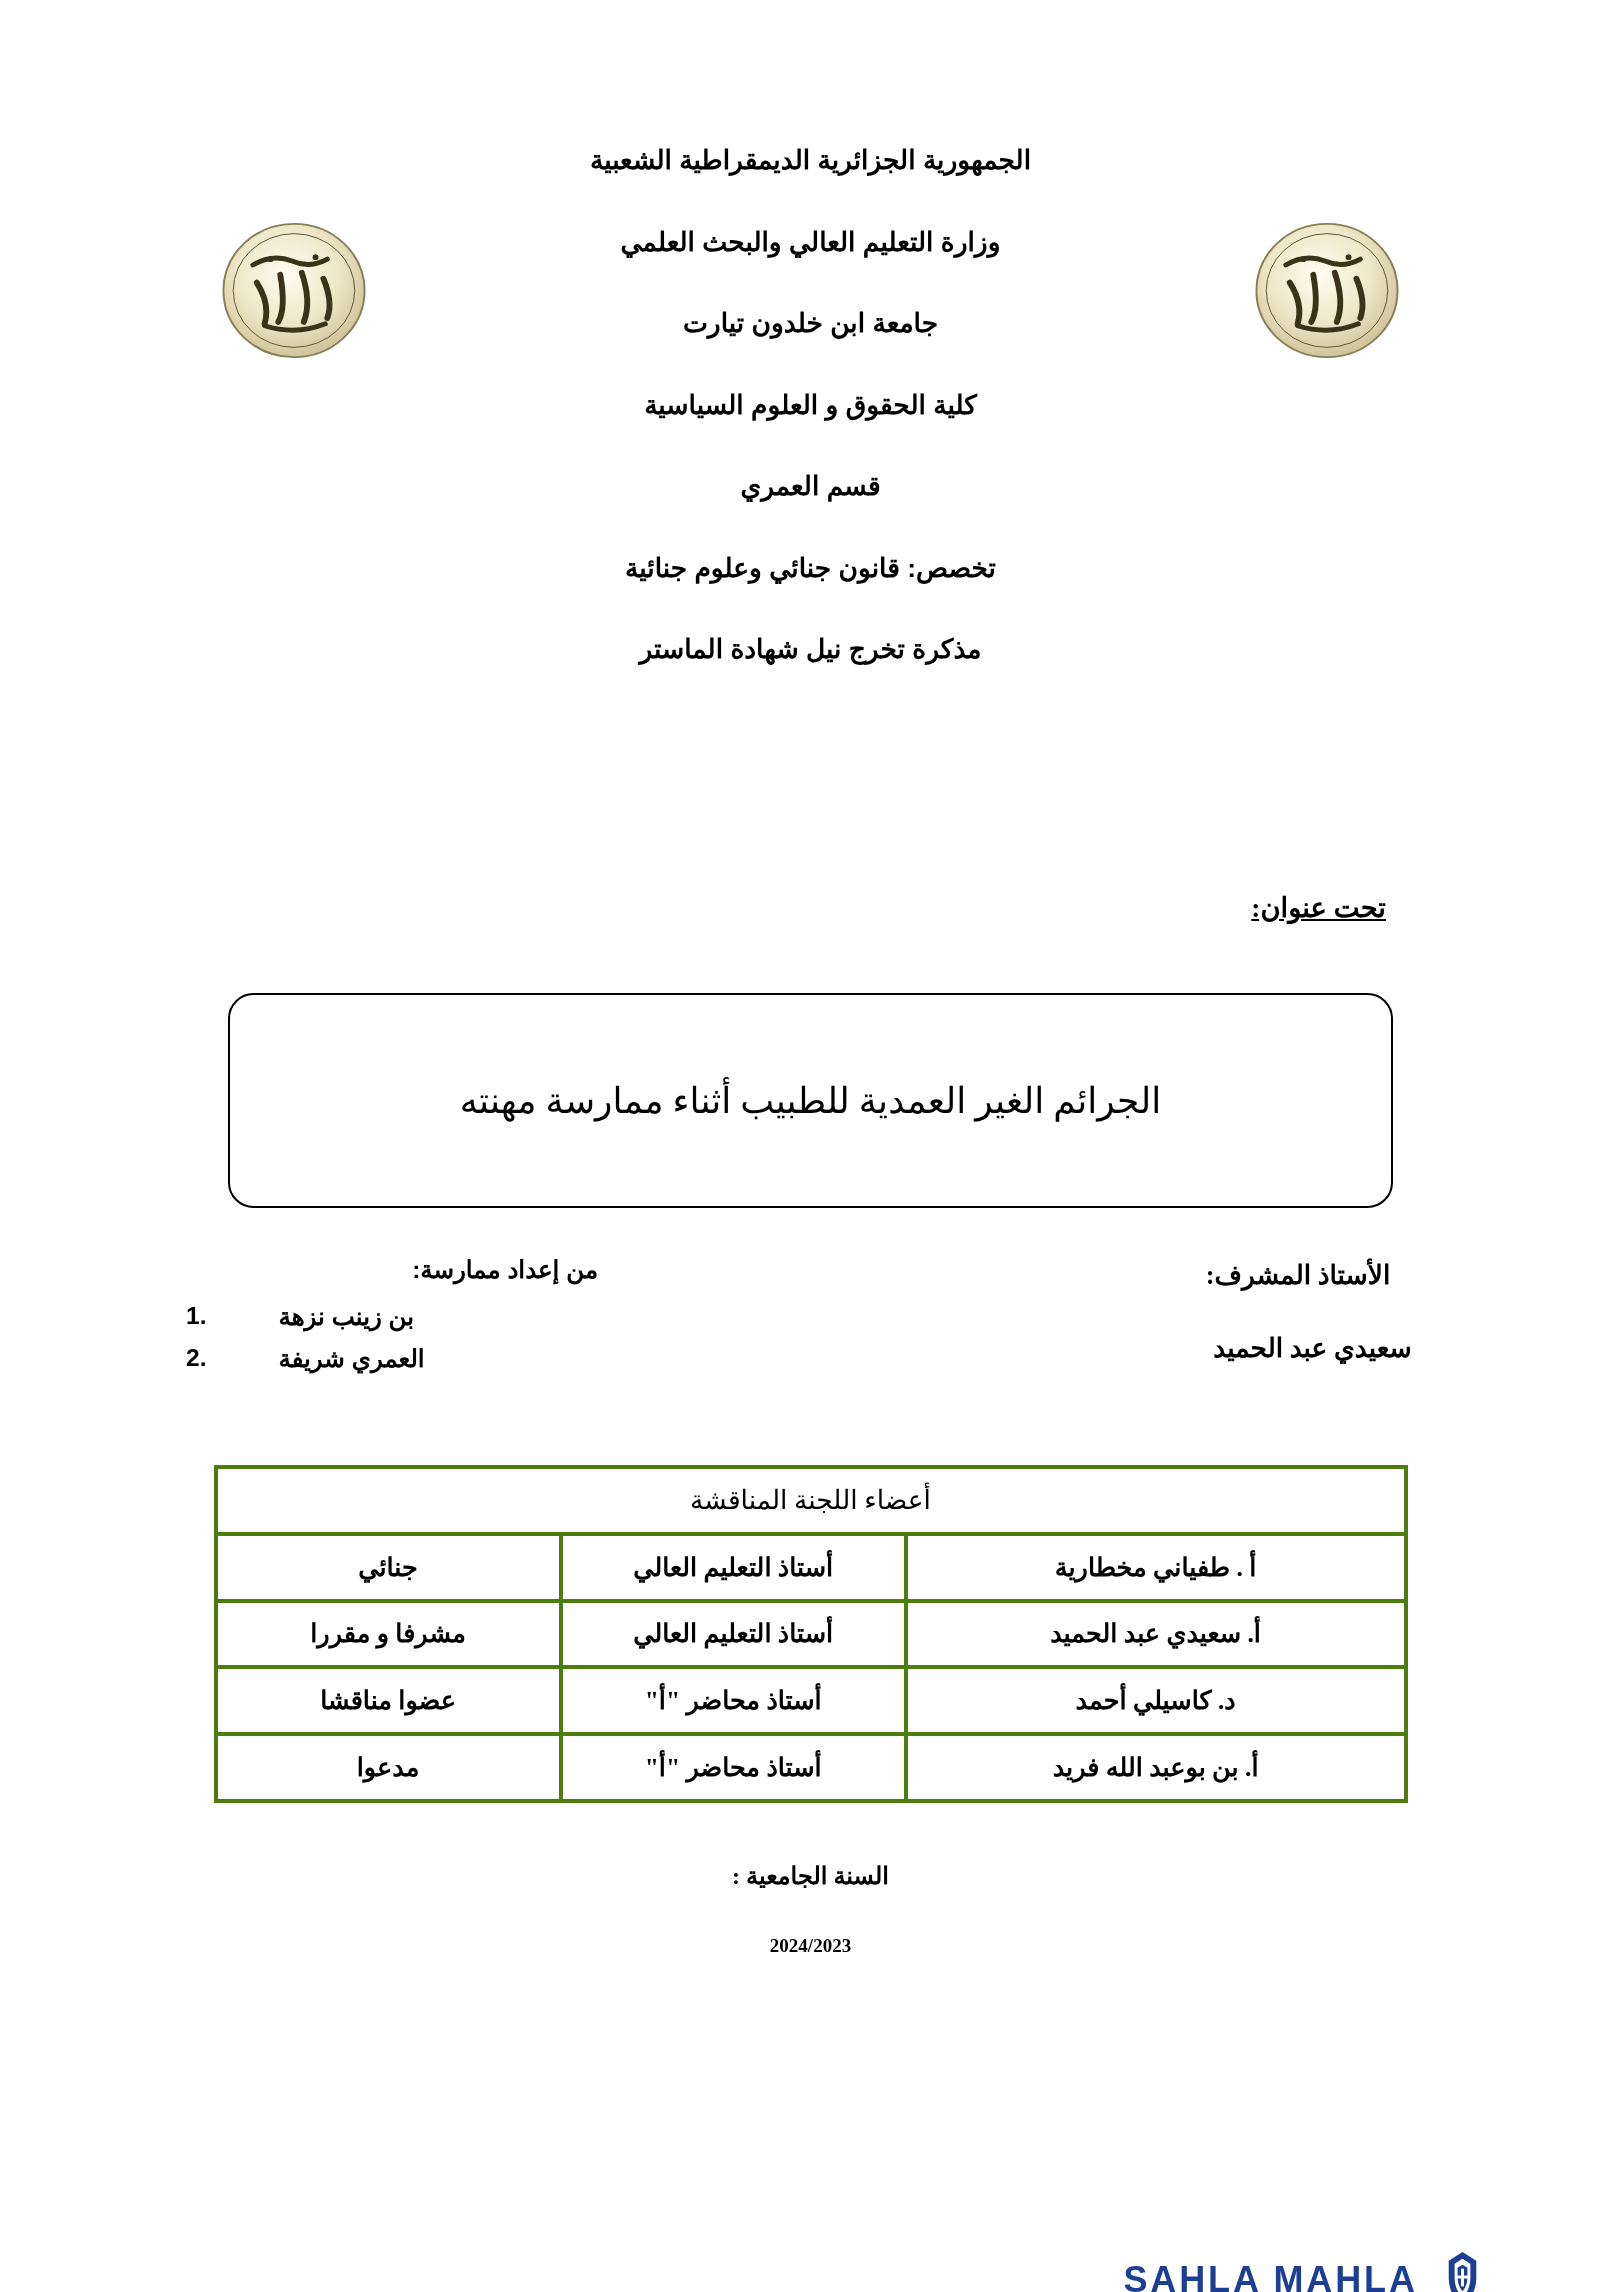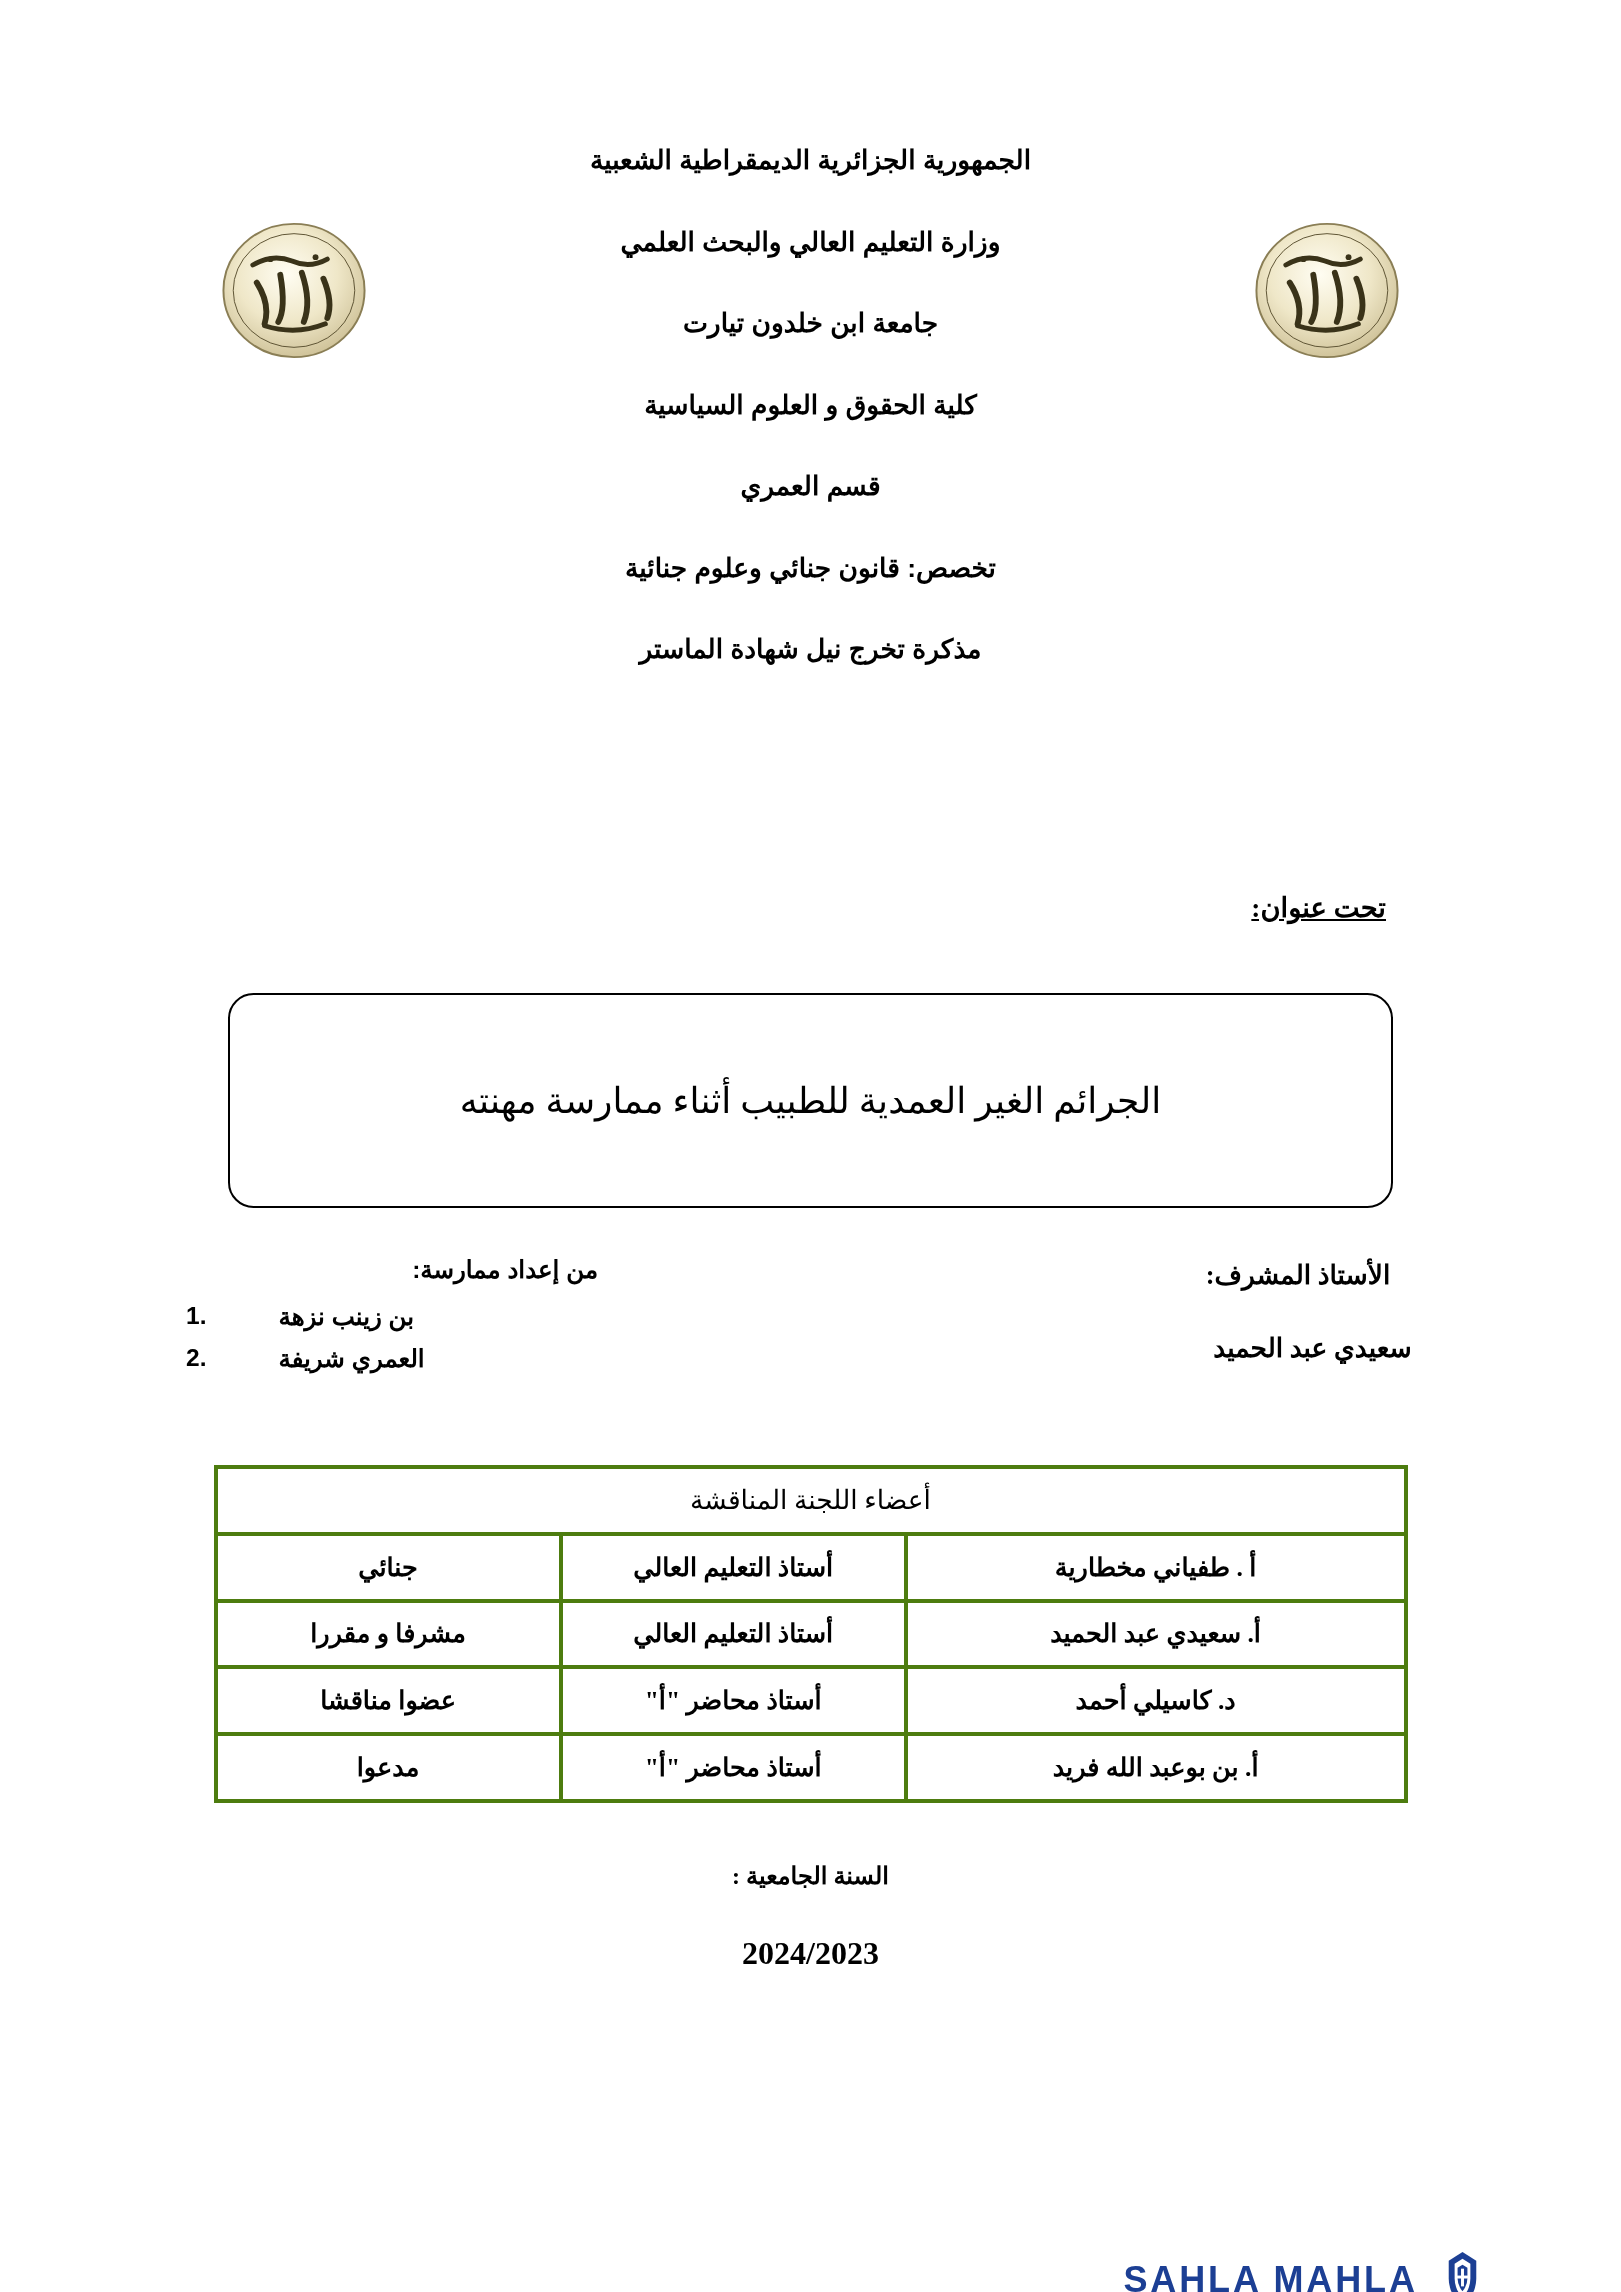--- a/index.html
+++ b/index.html
@@ -167,21 +167,21 @@
     margin-top: 59px;
     text-align: center;
     font-family: "Liberation Serif", serif;
   }
   .year-block .year-label {
     font-size: 24px;
     font-weight: bold;
     margin-bottom: 45px;
   }
   .year-block .year-value {
-    font-size: 32px;
+    font-size: 19px;
     font-weight: bold;
     direction: ltr;
   }
 
   
   .watermark {
     position: absolute;
     left: 1073px;
     top: 2102px;
     width: 470px;

